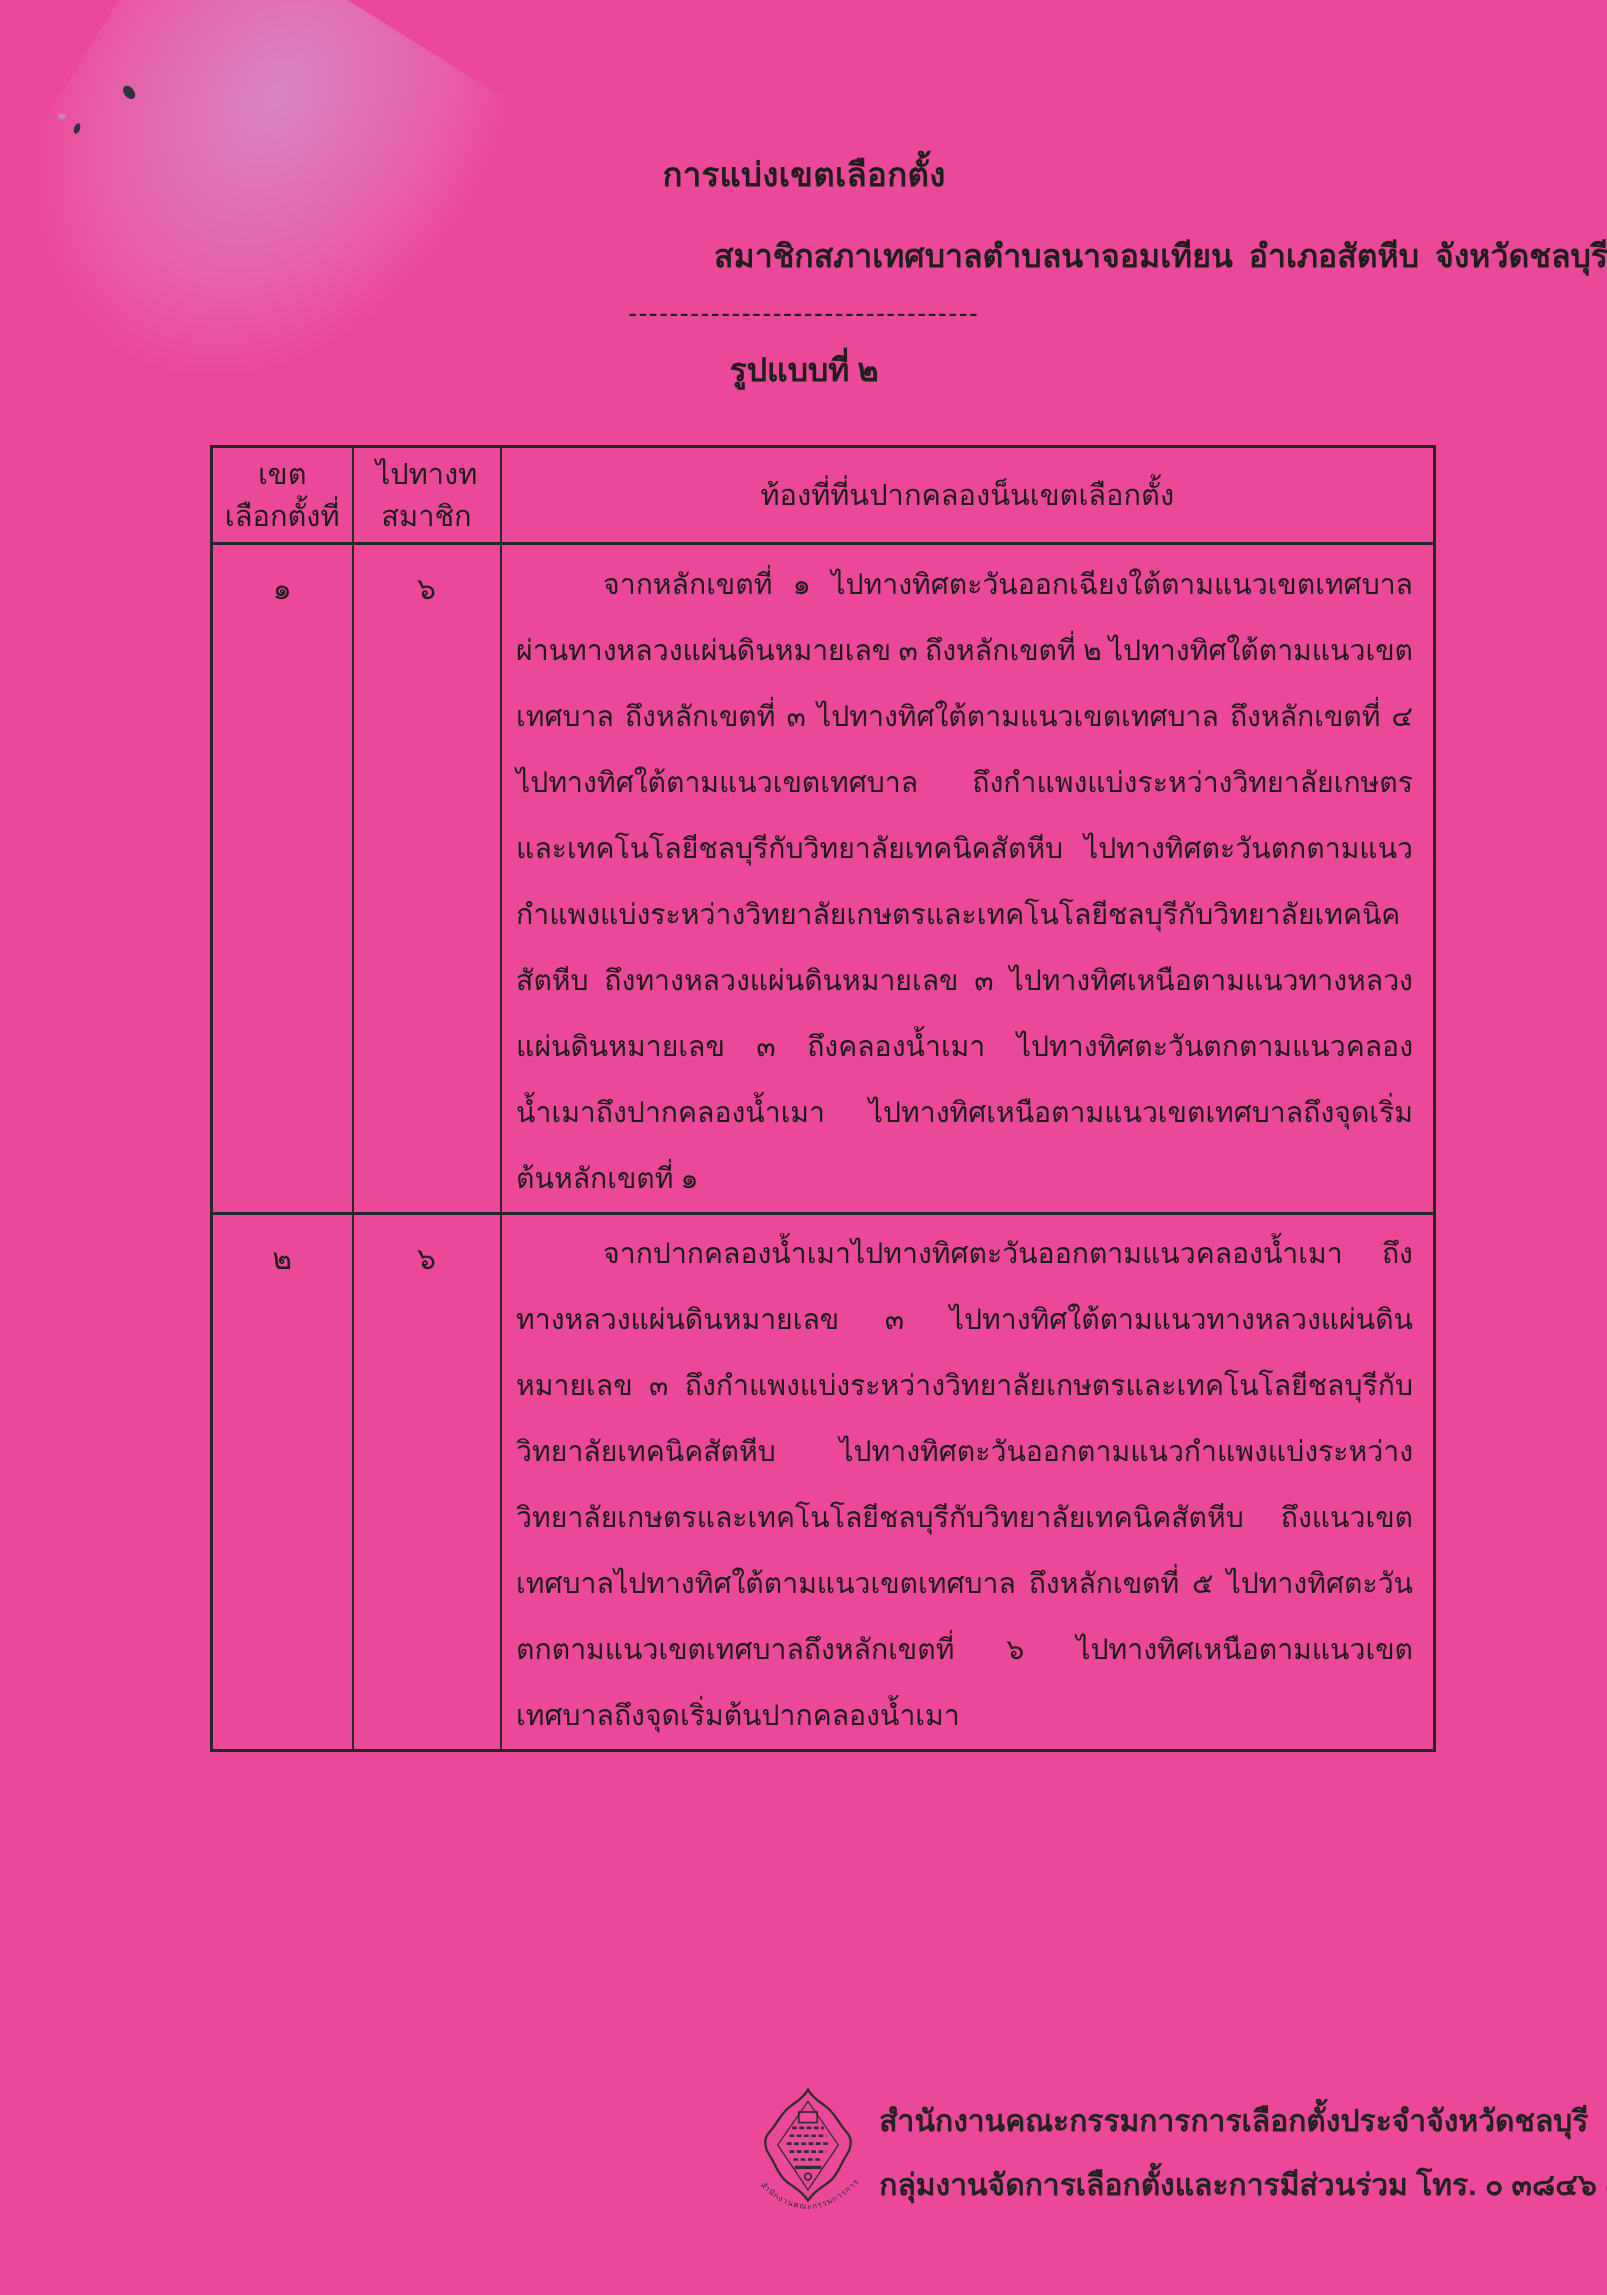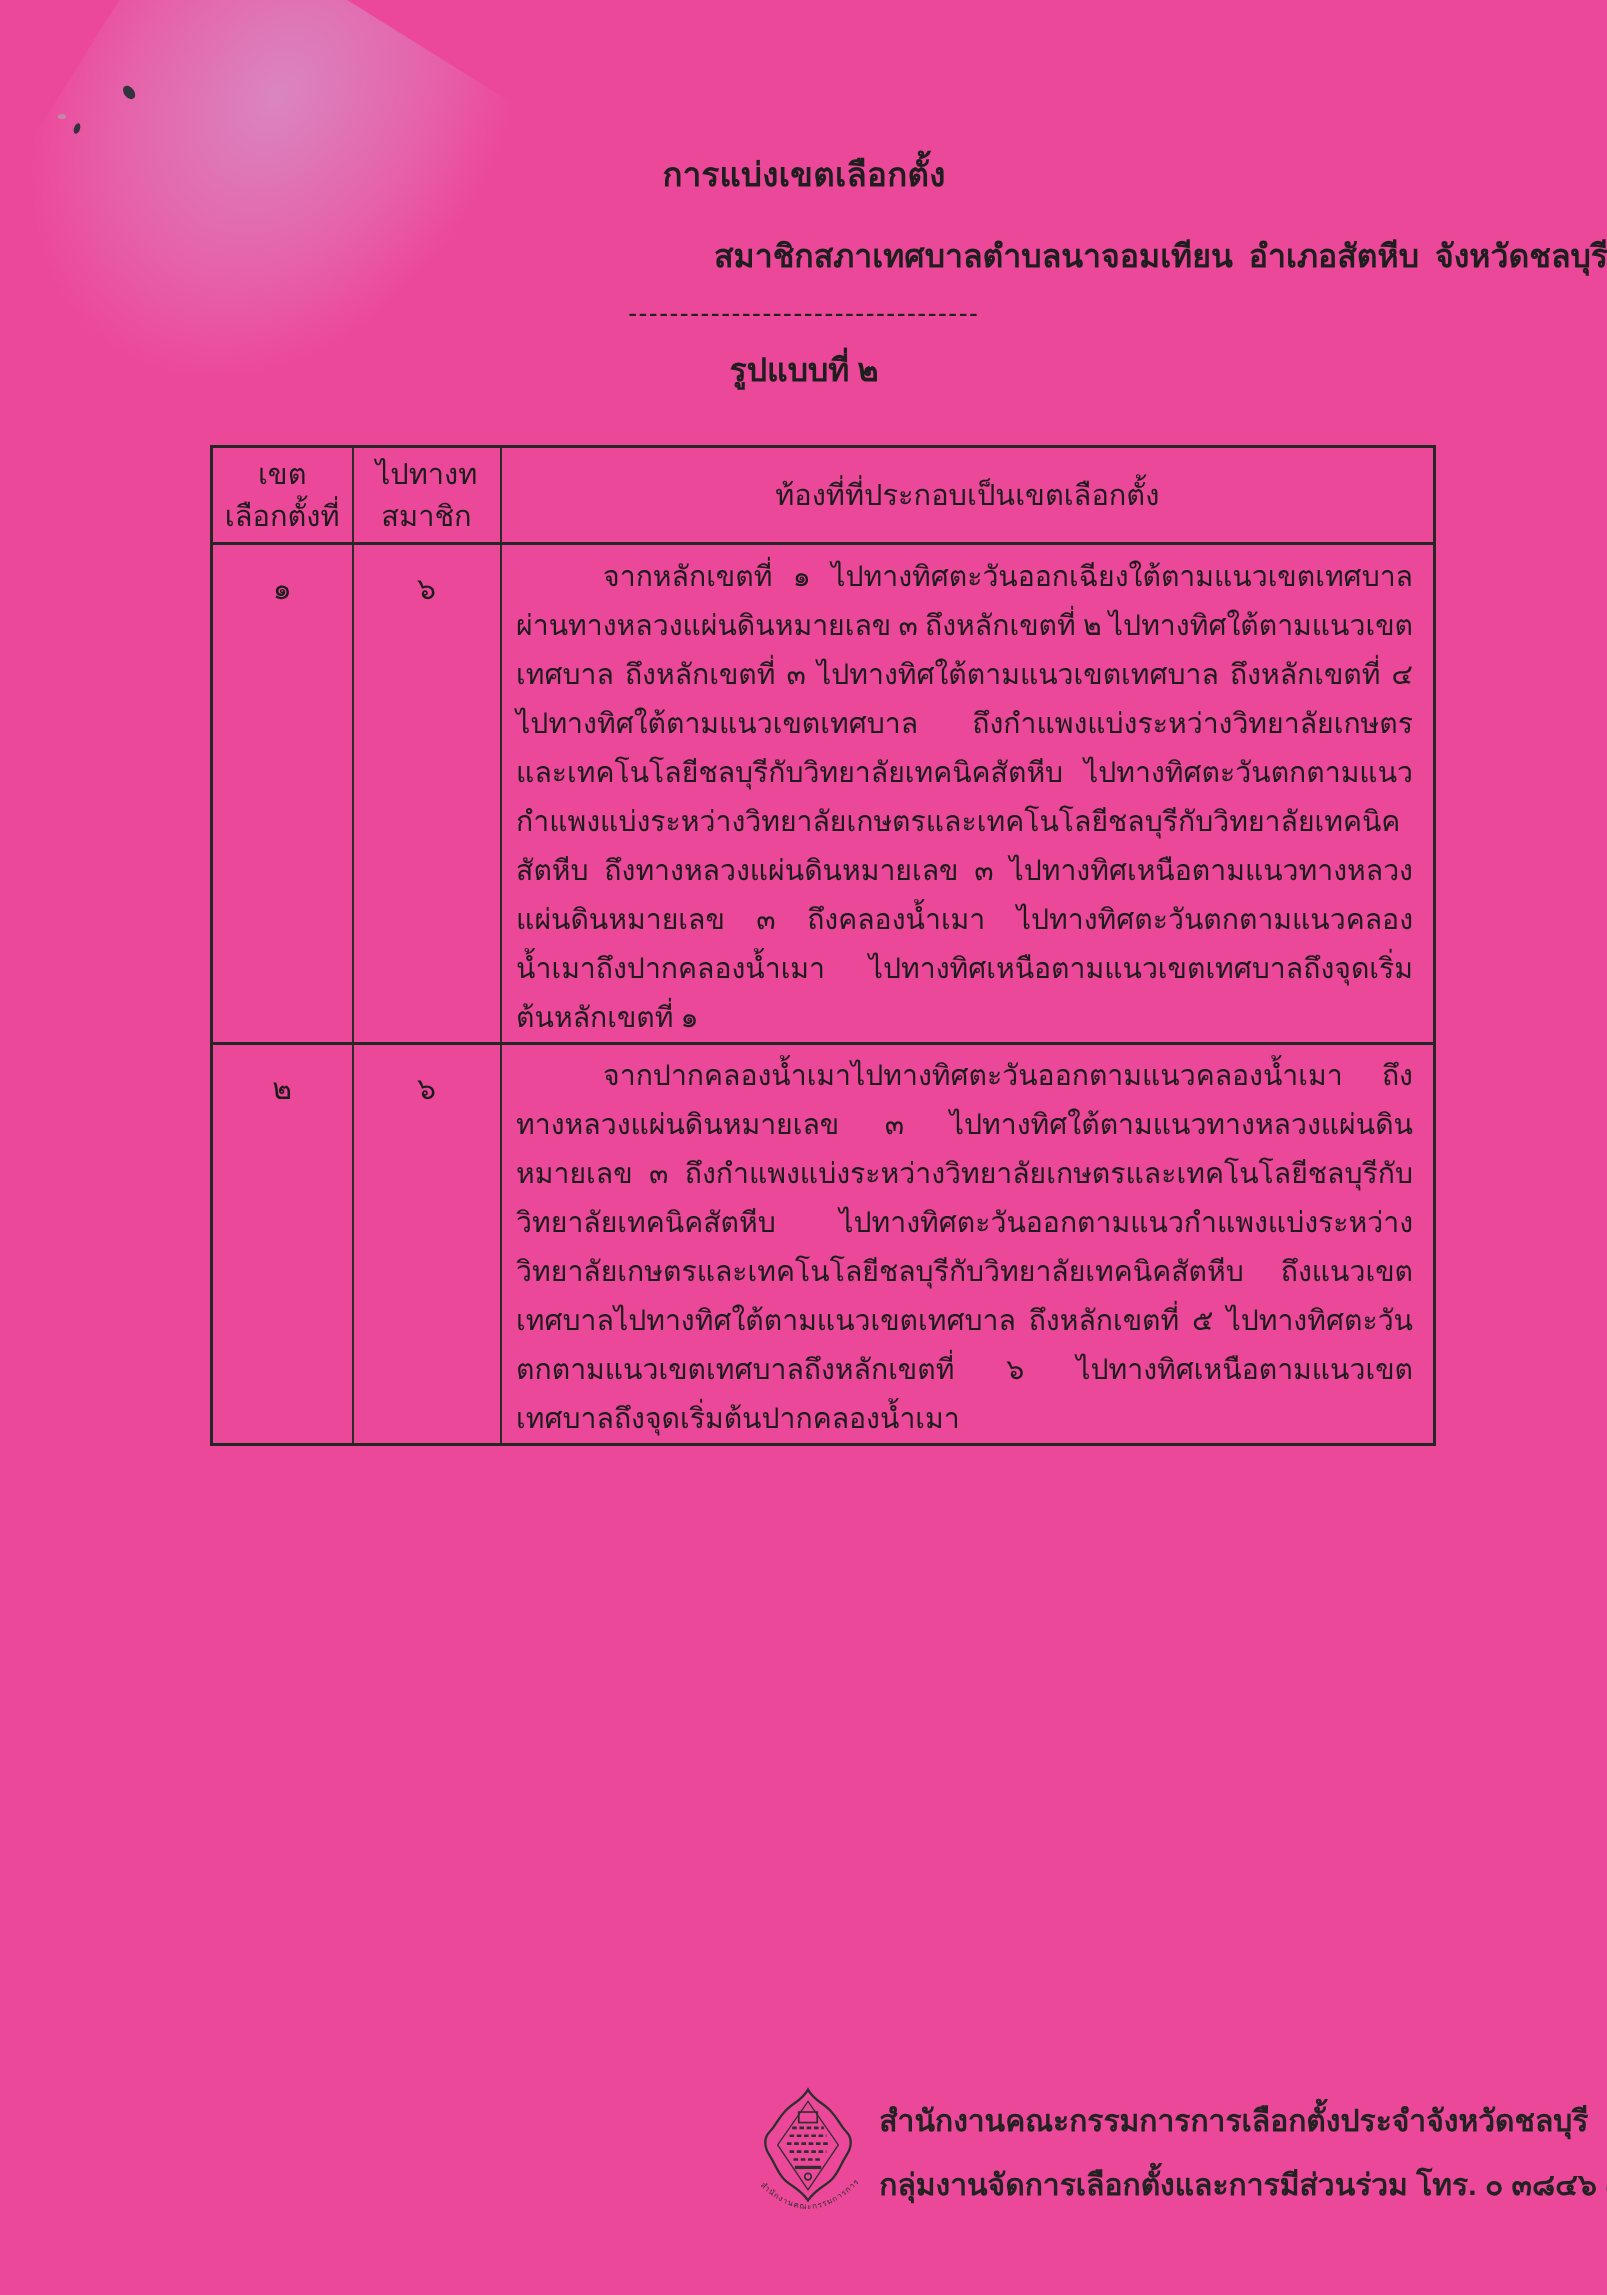--- a/index.html
+++ b/index.html
@@ -102,21 +102,21 @@
     white-space: pre-line;
   }
   .district-table tbody tr { border-top: 3.3px solid #262626; }
   .district-table td.num-cell {
     text-align: center;
     padding-top: 20px;
     font-size: 30px;
   }
   .district-table td.desc-cell {
     padding: 6.6px 20px 0 14.6px;
-    line-height: 49px;
+    line-height: 66px;
     text-align: justify;
     text-indent: 87px;
   }
   .district-table tr.row-1 { height: 443px; }
   .district-table tr.row-2 { height: 345px; }
 
   .footer {
     position: absolute;
     left: 746px;
     top: 2084px;
@@ -154,21 +154,21 @@
         <col class="c1">
         <col class="c2">
         <col class="c3">
       </colgroup>
     <thead>
       <tr>
         <th>เขต
 เลือกตั้งที่</th>
         <th>ไปทางท
 สมาชิก</th>
-        <th>ท้องที่ที่ประกอบเป็นเขตเลือกตั้ง</th>
+        <th>ท้องที่ที่นปากคลองน็นเขตเลือกตั้ง</th>
       </tr>
     </thead>
     <tbody id="district-rows">
         <tr class="row-1">
           <td class="num-cell">๑</td>
           <td class="num-cell">๖</td>
           <td class="desc-cell">จากหลักเขตที่ ๑ ไปทางทิศตะวันออกเฉียงใต้ตามแนวเขตเทศบาลผ่านทางหลวงแผ่นดินหมายเลข ๓ ถึงหลักเขตที่ ๒ ไปทางทิศใต้ตามแนวเขตเทศบาล ถึงหลักเขตที่ ๓ ไปทางทิศใต้ตามแนวเขตเทศบาล ถึงหลักเขตที่ ๔ ไปทางทิศใต้ตามแนวเขตเทศบาล ถึงกำแพงแบ่งระหว่างวิทยาลัยเกษตรและเทคโนโลยีชลบุรีกับวิทยาลัยเทคนิคสัตหีบ ไปทางทิศตะวันตกตามแนวกำแพงแบ่งระหว่างวิทยาลัยเกษตรและเทคโนโลยีชลบุรีกับวิทยาลัยเทคนิคสัตหีบ ถึงทางหลวงแผ่นดินหมายเลข ๓ ไปทางทิศเหนือตามแนวทางหลวงแผ่นดินหมายเลข ๓ ถึงคลองน้ำเมา ไปทางทิศตะวันตกตามแนวคลองน้ำเมาถึงปากคลองน้ำเมา ไปทางทิศเหนือตามแนวเขตเทศบาลถึงจุดเริ่มต้นหลักเขตที่ ๑</td>
         </tr>
         <tr class="row-2">
           <td class="num-cell">๒</td>

